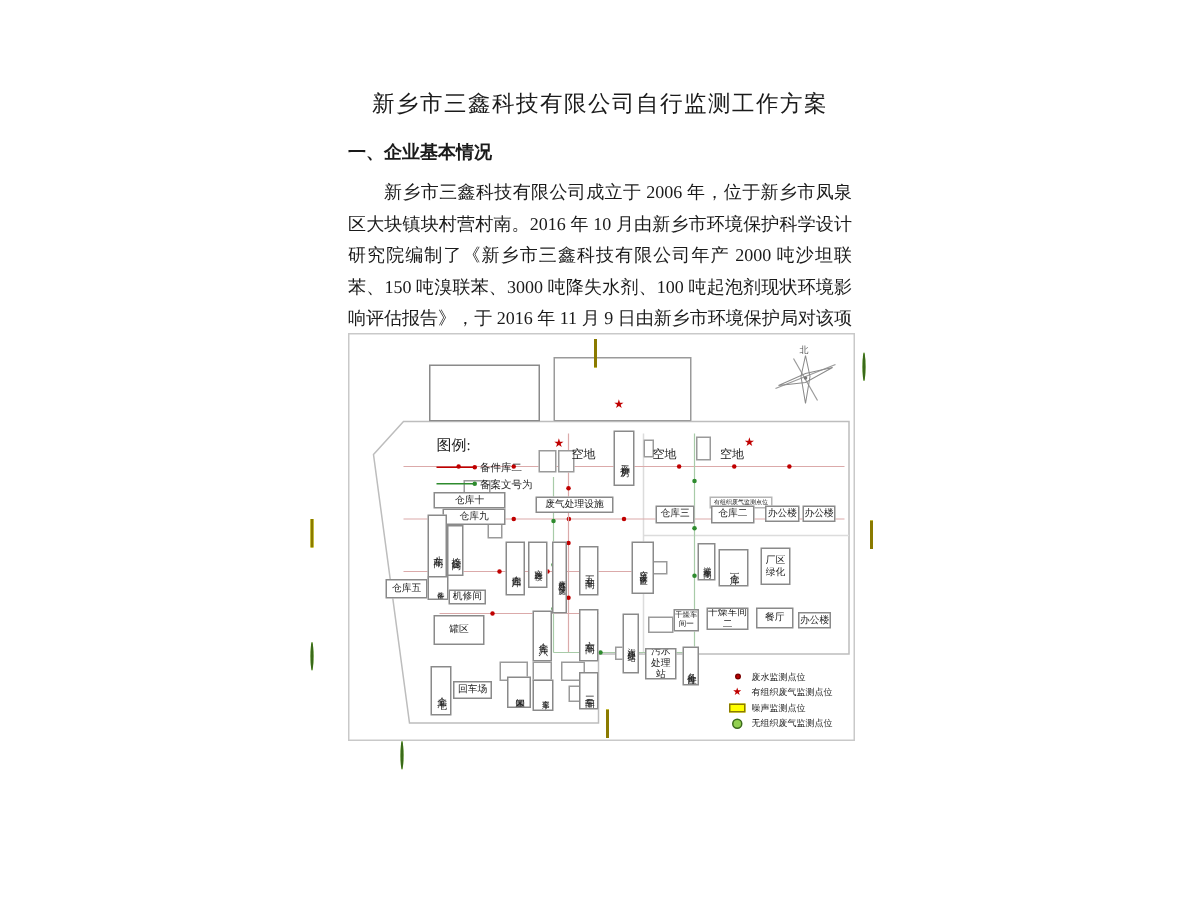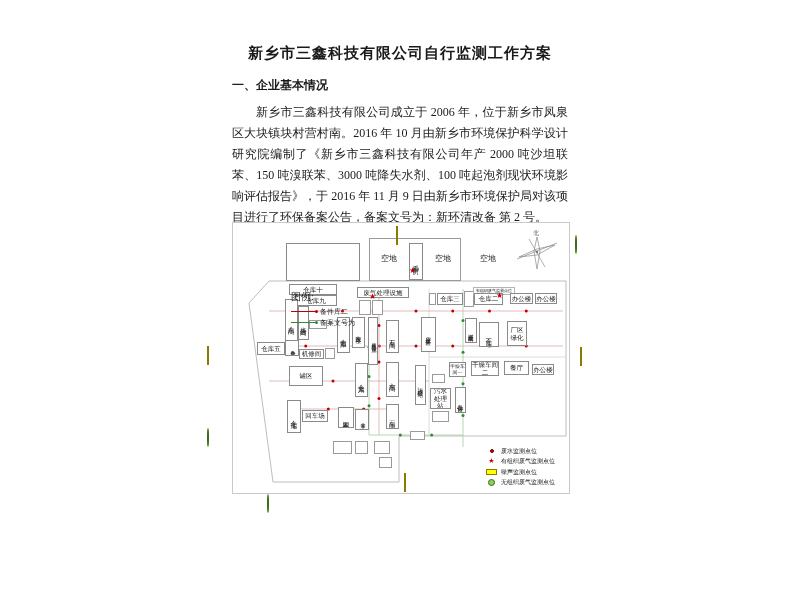--- a/index.html
+++ b/index.html
@@ -4,41 +4,41 @@
 <style>
   html,body{margin:0;padding:0;}
   body{
     width:800px;height:600px;position:relative;overflow:hidden;
     background:#ffffff;
     font-family:"Liberation Serif","DejaVu Serif",serif;
     color:#1a1a1a;
   }
   .doc{position:absolute;left:232px;top:44px;width:336px;}
   .doc h1{
-    font-size:15px;font-weight:bold;text-align:center;
-    margin:0 0 14px;letter-spacing:1px;white-space:nowrap;
+    font-size:15px;font-weight:normal;text-align:center;
+    margin:16px 0 14px;letter-spacing:1px;white-space:nowrap;
   }
   .doc h2{font-size:12px;font-weight:bold;margin:0 0 8px;}
   .doc p{
     font-size:12px;line-height:21px;margin:2px 0 8px;
     text-indent:2em;text-align:justify;
   }
   .doc h2.s2{margin:4px 0 0;}
 
   
   .diagram{
     position:absolute;left:232px;top:222px;width:336px;height:270px;
     border:1px solid #c9c9c9;background:#fff;
   }
   .diagram svg.pipes{position:absolute;left:0;top:0;}
   .bld{
     position:absolute;border:1px solid #8a8a8a;background:#fff;
     font-size:6.5px;line-height:1.15;color:#222;
     display:flex;align-items:center;justify-content:center;text-align:center;
-    overflow:hidden;box-sizing:border-box;
+    overflow:hidden;box-sizing:border-box;margin-top:44px;
   }
   .bld.v{writing-mode:vertical-rl;letter-spacing:1px;}
   .bld.noborder{border:none;background:transparent;font-size:8px;}
   .bld.tiny{font-size:4px;line-height:1;border-color:#b5b5b5;}
   .sbox{position:absolute;border:1px solid #9a9a9a;background:#fff;box-sizing:border-box;}
 
   
   .pipe-legend{
     position:absolute;left:53px;top:20px;width:74px;height:38px;
     border:1px solid #8a8a8a;background:#fff;font-size:7px;padding:2px 4px;box-sizing:border-box;

